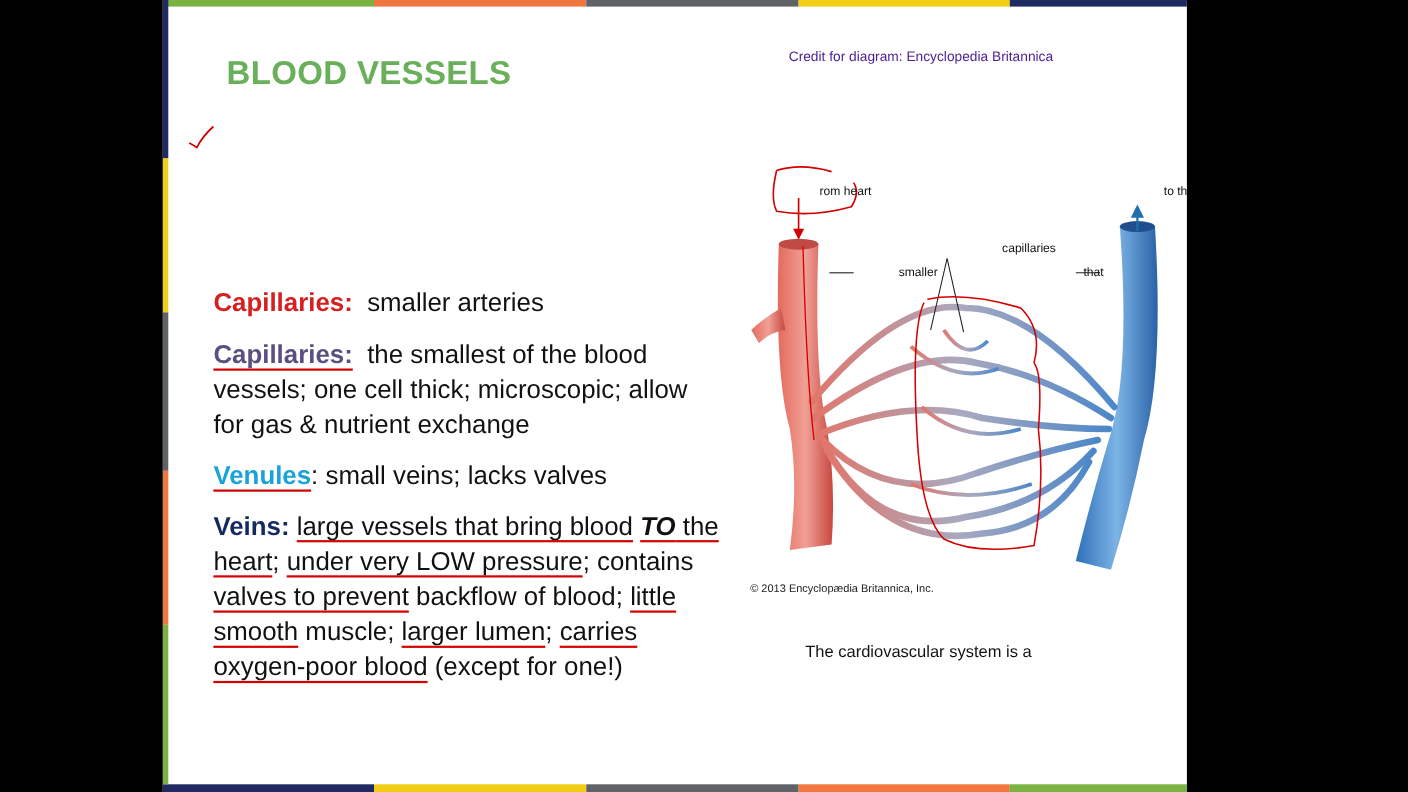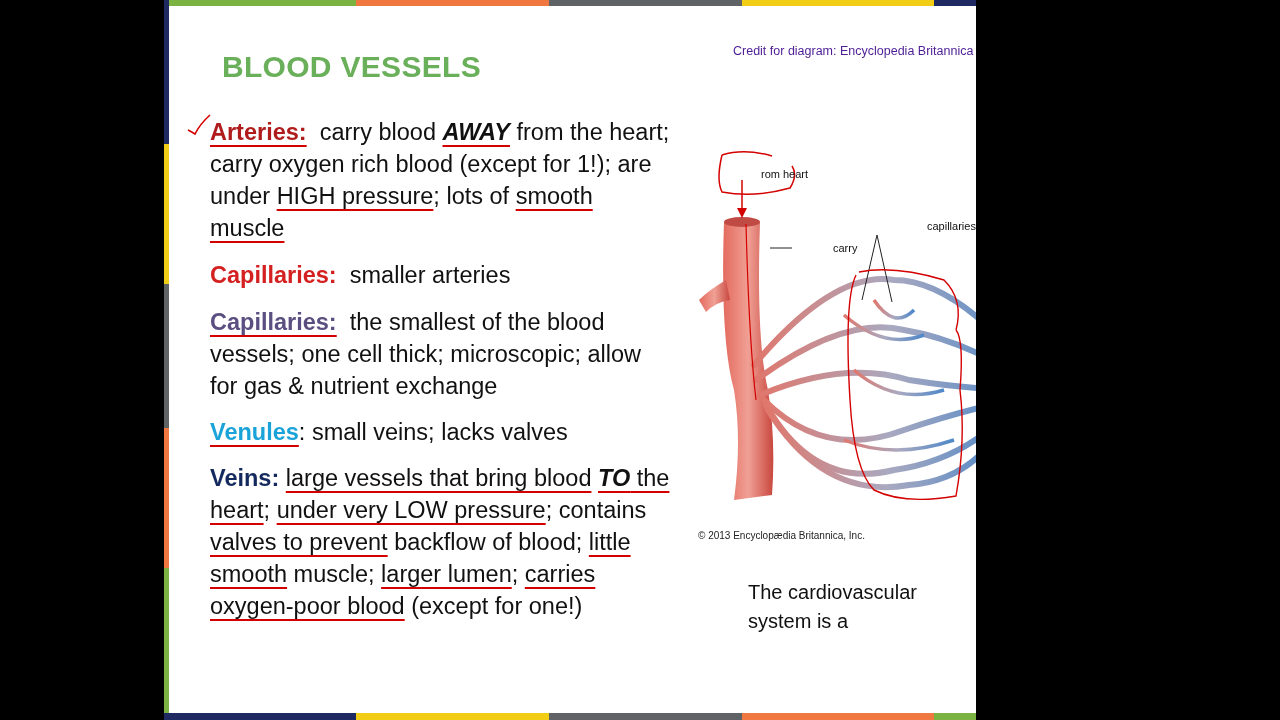--- a/index.html
+++ b/index.html
@@ -1,26 +1,26 @@
 <!DOCTYPE html>
 <html><head>
 <meta charset="utf-8">
 <style>
   html, body { margin: 0; padding: 0; }
   body { width: 1280px; height: 720px; background: #000; position: relative; overflow: hidden;
          font-family: "Liberation Sans", sans-serif; }
-  .slide { position: absolute; left: 164px; top: 0; width: 812px; height: 720px; background: #fff; overflow: hidden; }
+  .slide { position: absolute; left: 148px; top: 0; width: 931px; height: 720px; background: #fff; overflow: hidden; }
   .bar { position: absolute; }
   .title { position: absolute; left: 58px; top: 50px; font-size: 30px; font-weight: bold; color: #6aaf5a; letter-spacing: 0.3px; }
   .credit { position: absolute; left: 569px; top: 44px; font-size: 12.5px; color: #4c1d95; }
   .text-block { position: absolute; left: 46px; width: 460px; font-size: 23.5px; line-height: 32px; color: #111; }
   .term { font-weight: bold; }
   .ul { text-decoration: underline; text-decoration-color: #d40000; text-decoration-thickness: 2px; text-underline-offset: 5px; }
   .bi { font-weight: bold; font-style: italic; }
-  .summary { position: absolute; left: 584px; top: 578px; font-size: 20px; line-height: 29px; color: #111; }
+  .summary { position: absolute; left: 584px; top: 578px; font-size: 15px; line-height: 29px; color: #111; }
   .diagram { position: absolute; left: 530px; top: 140px; width: 420px; height: 410px; }
   .lbl { position: absolute; font-size: 11px; color: #111; padding-left: 37px; }
   .copyright { position: absolute; left: 534px; top: 530px; font-size: 10px; color: #222; }
 </style>
 </head>
 <body>
 
 <div class="slide">
 
   <div class="bar" style="left:0;top:0;width:192px;height:6px;background:#7ab342"></div>
@@ -47,23 +47,20 @@
   <div class="bar" style="left:954px;top:428px;width:6px;height:140px;background:#f2cd16"></div>
   <div class="bar" style="left:954px;top:568px;width:6px;height:145px;background:#1f2a63"></div>
 
   <div class="title">BLOOD VESSELS</div>
   <div class="credit">Credit for diagram: Encyclopedia Britannica</div>
 
   <svg style="position:absolute;left:22px;top:112px" width="28" height="26">
     <path d="M2,18 Q6,20 9,22 Q14,12 24,3" stroke="#d40000" stroke-width="1.6" fill="none"></path>
   </svg>
 
-  <div class="text-block" style="top:116px">
-    <span class="term ul" style="color:#b01c1c">Arteries:</span><span style="white-space:pre">  carry blood </span><span class="bi ul">AWAY</span><span> from the heart; carry oxygen rich blood (except for 1!); are under </span><span class="ul">HIGH pressure</span><span>; lots of </span><span class="ul">smooth muscle</span>
-  </div>
 
   <div class="text-block" style="top:259px">
     <span class="term" style="color:#d42020">Capillaries:</span><span style="white-space:pre">  smaller arteries</span>
   </div>
 
   <div class="text-block" style="top:306px">
     <span class="term ul" style="color:#5a4f80">Capillaries:</span><span style="white-space:pre-wrap">  the smallest of the blood vessels; one cell thick; microscopic; allow for gas &amp; nutrient exchange</span>
   </div>
 
   <div class="text-block" style="top:416px">
@@ -125,21 +122,21 @@
       <path d="M43,68 L48,78 L53,68 Z" fill="#d40000"></path>
       <line x1="356" y1="70" x2="356" y2="52" stroke="#1e6fb0" stroke-width="2"></line>
       <path d="M350,58 L356,46 L362,58 Z" fill="#1e6fb0"></path>
 
       <path d="M28,15 Q22,40 28,52 Q60,58 96,48 Q104,35 98,26 M28,15 Q50,8 78,16" stroke="#d40000" stroke-width="1.5" fill="none"></path>
       <path d="M52,84 Q55,200 62,260" stroke="#d40000" stroke-width="1.2" fill="none"></path>
       <path d="M165,132 Q200,125 250,140 Q270,160 262,190 M162,135 Q150,160 156,260 Q160,330 180,350 Q210,365 262,356 Q272,300 266,250 Q270,200 262,190" stroke="#d40000" stroke-width="1.4" fill="none"></path>
     </svg>
     <div class="lbl" style="left:30px;top:28px">rom heart</div>
     <div class="lbl" style="left:343px;top:28px">to thick</div>
-    <div class="lbl" style="left:102px;top:102px">carry</div>
+    <div class="lbl" style="left:102px;top:102px">smaller</div>
     <div class="lbl" style="left:270px;top:102px">that</div>
     <div class="lbl" style="left:196px;top:80px">capillaries</div>
   </div>
   <div class="copyright">© 2013 Encyclopædia Britannica, Inc.</div>
 
   <div class="summary">
     <div>The cardiovascular system is a</div>
   </div>
 </div>
 

